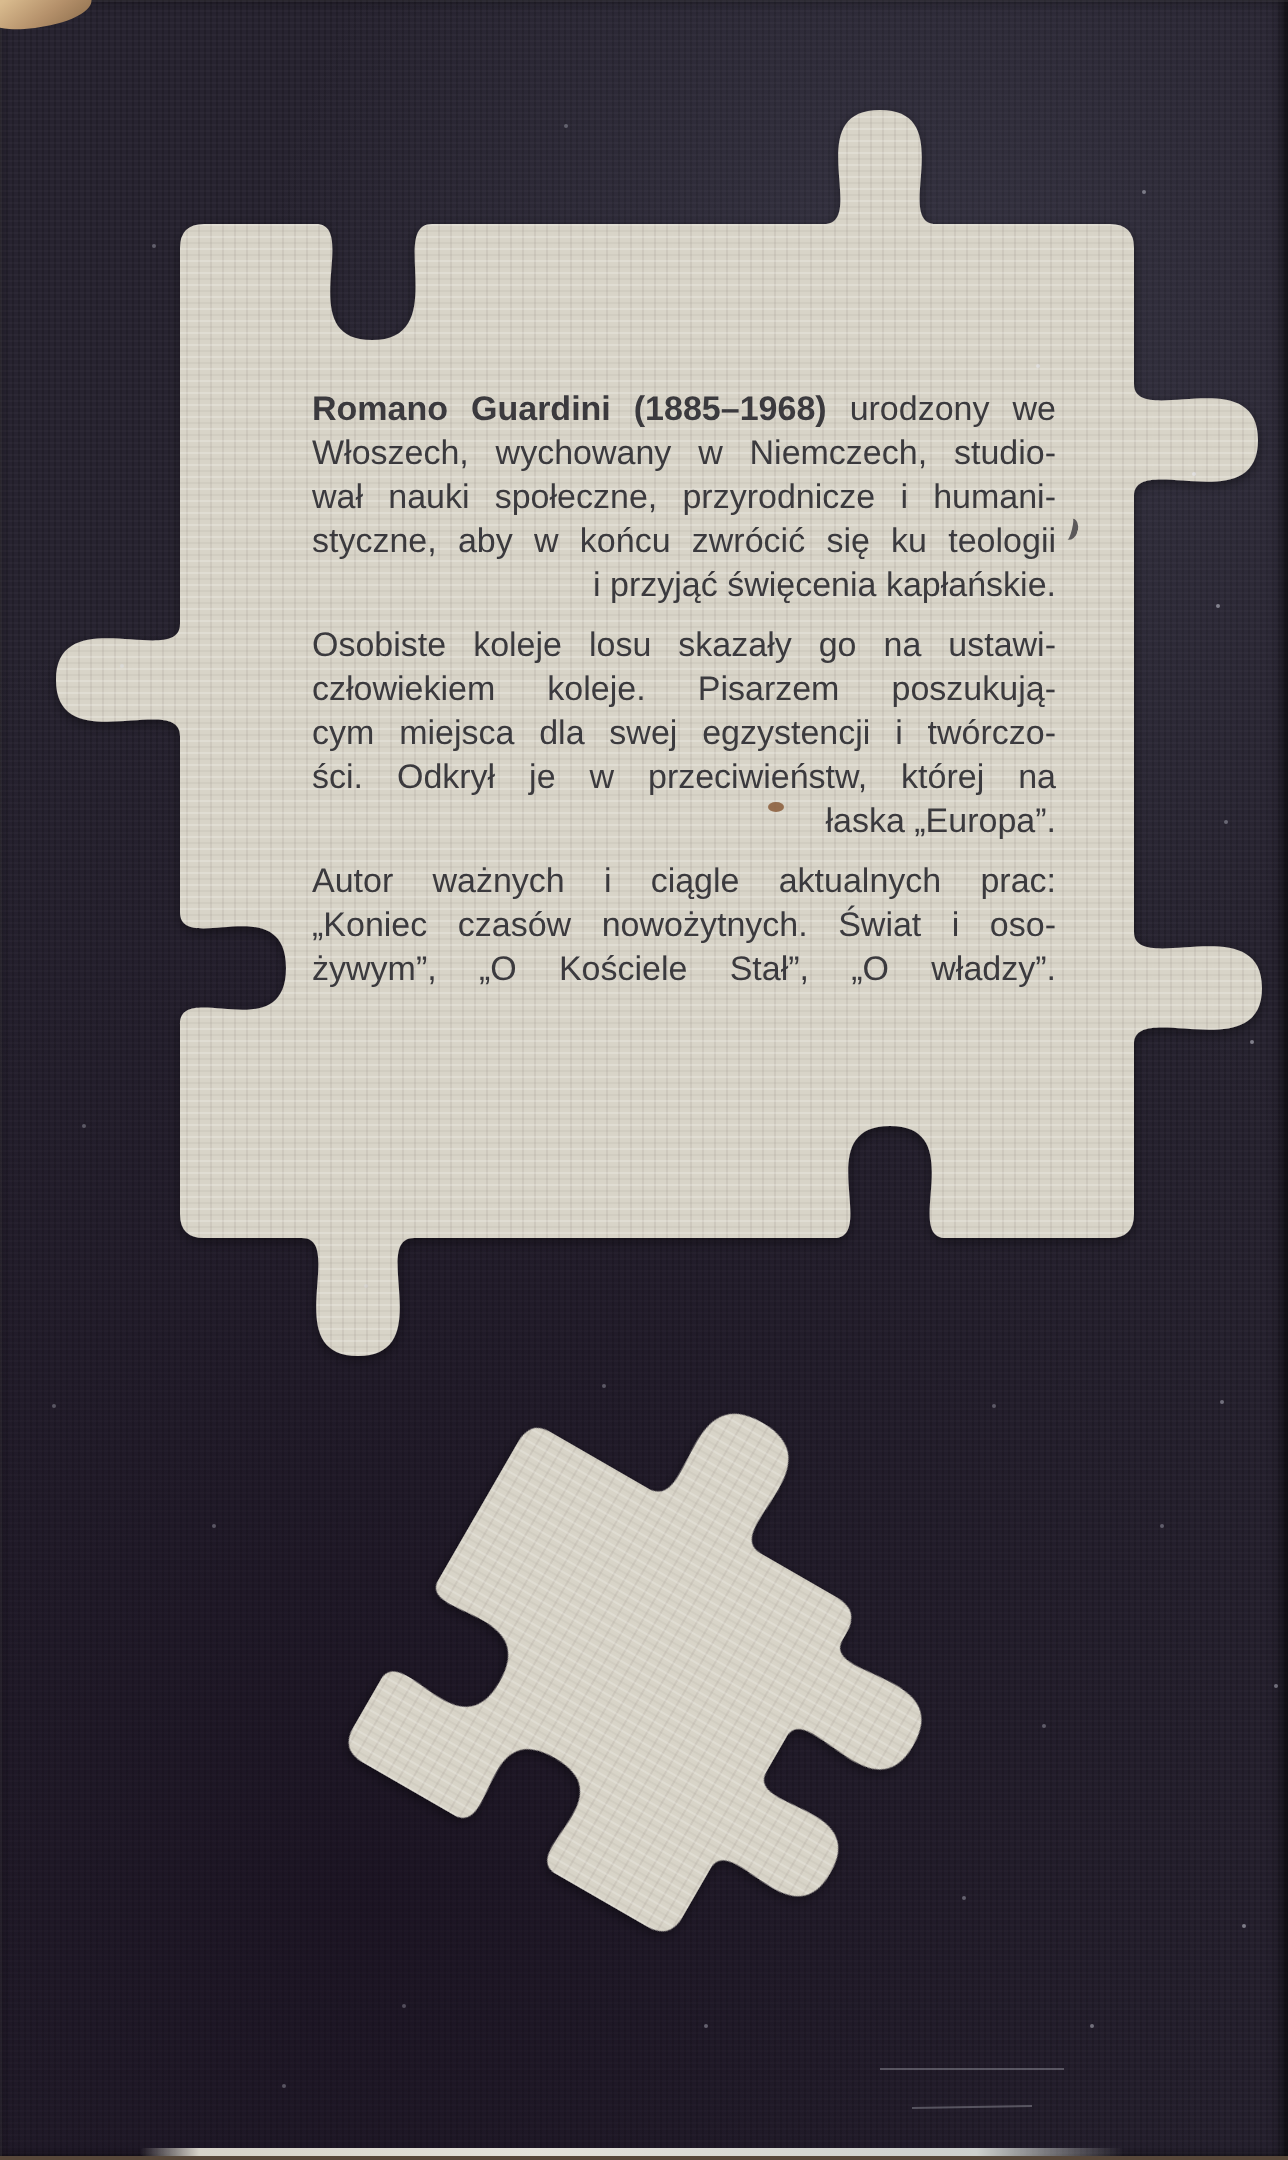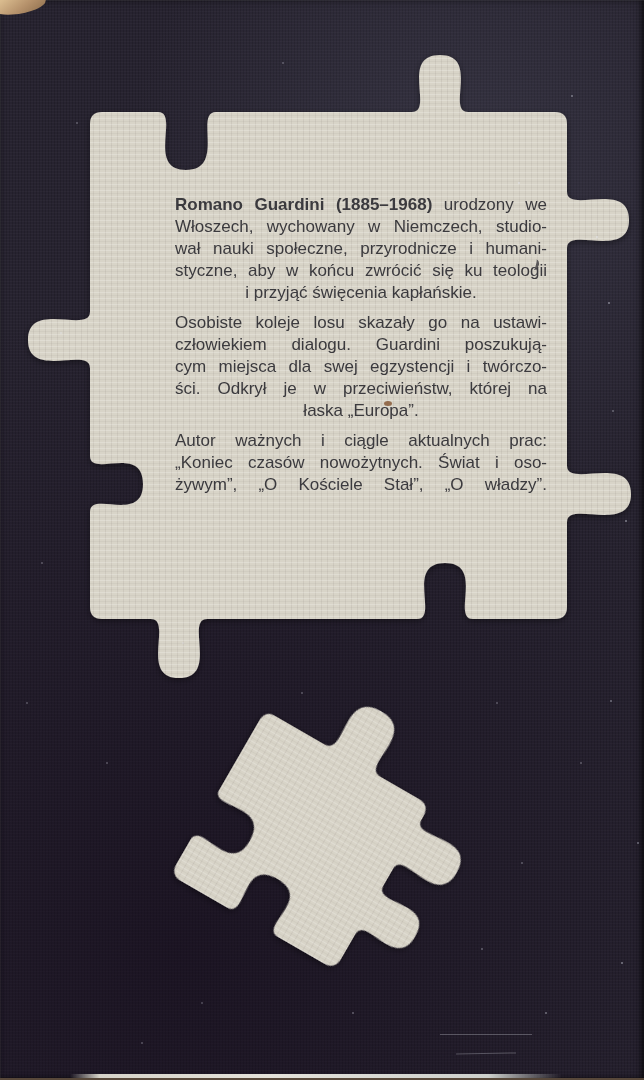--- a/index.html
+++ b/index.html
@@ -26,30 +26,30 @@
   }
   .pieces {
     position: absolute;
     left: 0; top: 0;
     width: 644px;
     height: 1080px;
     display: block;
   }
   .bio {
     position: absolute;
-    left: 175px;
+    left: 156px;
     top: 194px;
     width: 372px;
     font-size: 17px;
     line-height: 22px;
     color: #3b3a3e;
     z-index: 3;
   }
   .para + .para { margin-top: 8px; }
-  .line { text-align: center; height: 22px; overflow: hidden; }
+  .line { text-align: right; height: 22px; overflow: hidden; }
   .jl { text-align: justify; text-align-last: justify; }
   .b { font-weight: bold; }
   .corner-wear {
     position: absolute;
     left: -8px; top: -5px;
     width: 54px; height: 19px;
     background: linear-gradient(145deg, #d9bb8e 20%, #b5916b 60%, #8a6b4a);
     border-radius: 0 30% 80% 45%;
     transform: rotate(-4deg);
     z-index: 2;
@@ -212,21 +212,21 @@
   <div class="bio">
     <div class="para">
       <div class="line jl"><span class="b">Romano Guardini (1885–1968)</span><span> urodzony we</span></div>
       <div class="line jl">Włoszech, wychowany w Niemczech, studio-</div>
       <div class="line jl">wał nauki społeczne, przyrodnicze i humani-</div>
       <div class="line jl">styczne, aby w końcu zwrócić się ku teologii</div>
       <div class="line">i przyjąć święcenia kapłańskie.</div>
     </div>
     <div class="para">
       <div class="line jl">Osobiste koleje losu skazały go na ustawi-</div>
-      <div class="line jl">człowiekiem dialogu. Guardini poszukują-</div>
+      <div class="line jl">człowiekiem koleje. Pisarzem poszukują-</div>
       <div class="line jl">cym miejsca dla swej egzystencji i twórczo-</div>
       <div class="line jl">ści. Odkrył je w przeciwieństw, której na</div>
       <div class="line">łaska „Europa”.</div>
     </div>
     <div class="para">
       <div class="line jl">Autor ważnych i ciągle aktualnych prac:</div>
       <div class="line jl">„Koniec czasów nowożytnych. Świat i oso-</div>
       <div class="line jl">żywym”, „O Kościele Stał”, „O władzy”.</div>
     </div>
   </div>

